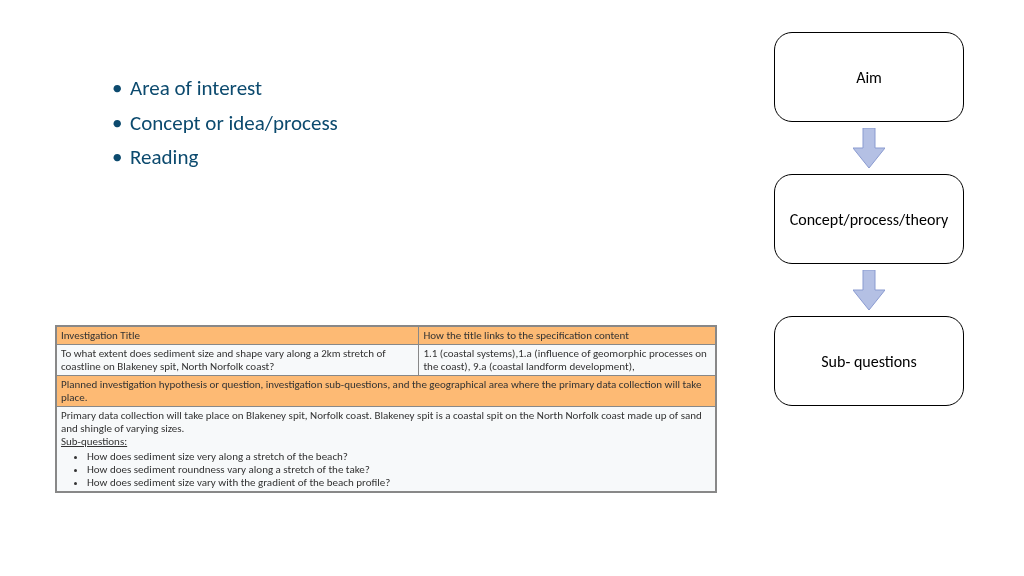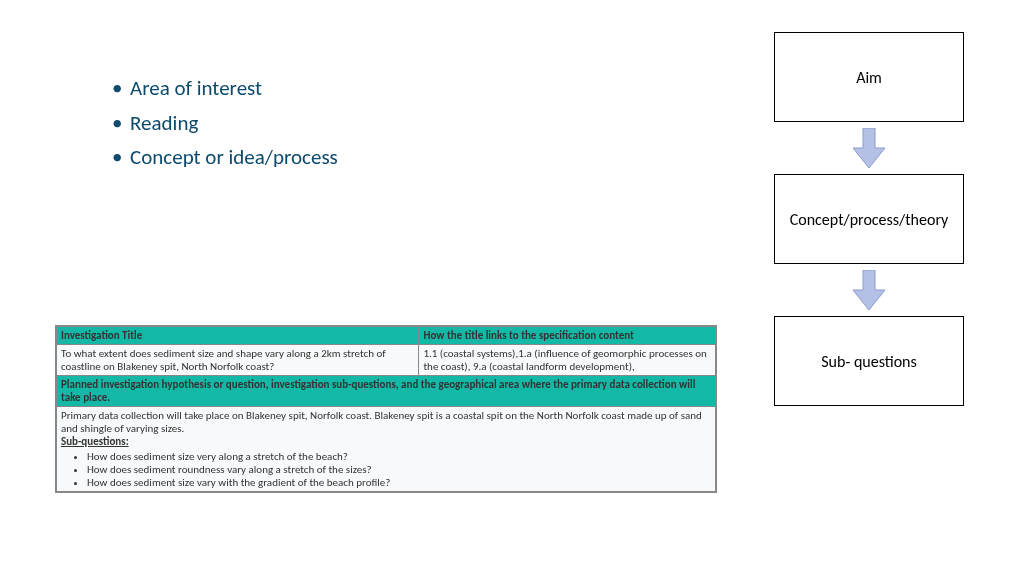--- a/index.html
+++ b/index.html
@@ -34,21 +34,21 @@
     position: absolute;
     right: 55px;
     top: 32px;
     width: 200px;
     display: flex;
     flex-direction: column;
     align-items: center;
   }
   .flow-box {
     border: 1.5px solid #000;
-    border-radius: 0;
+    border-radius: 18px;
     width: 190px;
     height: 90px;
     display: flex;
     align-items: center;
     justify-content: center;
     font-size: 16px;
     text-align: center;
     background: #fff;
     box-sizing: border-box;
     padding: 4px;
@@ -71,44 +71,44 @@
   .table-img table {
     border-collapse: collapse;
     width: 100%;
   }
   .table-img td {
     border: 1px solid #888;
     padding: 2px 4px;
     vertical-align: top;
   }
   .table-img .hdr {
-    font-weight: bold;
-    background: #14b8a6;
+    font-weight: normal;
+    background: #fdba74;
   }
   .sub-q-label {
-    font-weight: bold;
+    font-weight: normal;
     text-decoration: underline;
     margin-top: 10px;
   }
   .sub-ul {
     margin: 2px 0 0 20px;
     padding: 0;
   }
   .sub-ul li {
     list-style: disc;
     margin-left: 6px;
   }
 </style>
 </head>
 <body>
 
 <ul class="bullet-list">
   <li>Area of interest</li>
+  <li>Concept or idea/process</li>
   <li>Reading</li>
-  <li>Concept or idea/process</li>
 </ul>
 
 <div class="flow">
   <div class="flow-box">Aim</div>
   <svg class="flow-arrow" viewBox="0 0 32 40">
     <path d="M10 0 H22 V20 H32 L16 40 L0 20 H10 Z" fill="#b4c0e4" stroke="#8a9bd0" stroke-width="1"></path>
   </svg>
   <div class="flow-box">Concept/process/theory</div>
   <svg class="flow-arrow" viewBox="0 0 32 40">
     <path d="M10 0 H22 V20 H32 L16 40 L0 20 H10 Z" fill="#b4c0e4" stroke="#8a9bd0" stroke-width="1"></path>
@@ -129,20 +129,20 @@
     </tr>
     <tr>
       <td class="hdr" colspan="2">Planned investigation hypothesis or question, investigation sub-questions, and the geographical area where the primary data collection will take place.</td>
     </tr>
     <tr>
       <td colspan="2">
         <span>Primary data collection will take place on Blakeney spit, Norfolk coast. Blakeney spit is a coastal spit on the North Norfolk coast made up of sand and shingle of varying sizes.</span><br>
         <span class="sub-q-label">Sub-questions:</span>
         <ul class="sub-ul">
           <li>How does sediment size very along a stretch of the beach?</li>
-          <li>How does sediment roundness vary along a stretch of the sizes?</li>
+          <li>How does sediment roundness vary along a stretch of the take?</li>
           <li>How does sediment size vary with the gradient of the beach profile?</li>
         </ul>
       </td>
     </tr>
   </tbody>
     </table>
 </div>
 
 </body></html>

